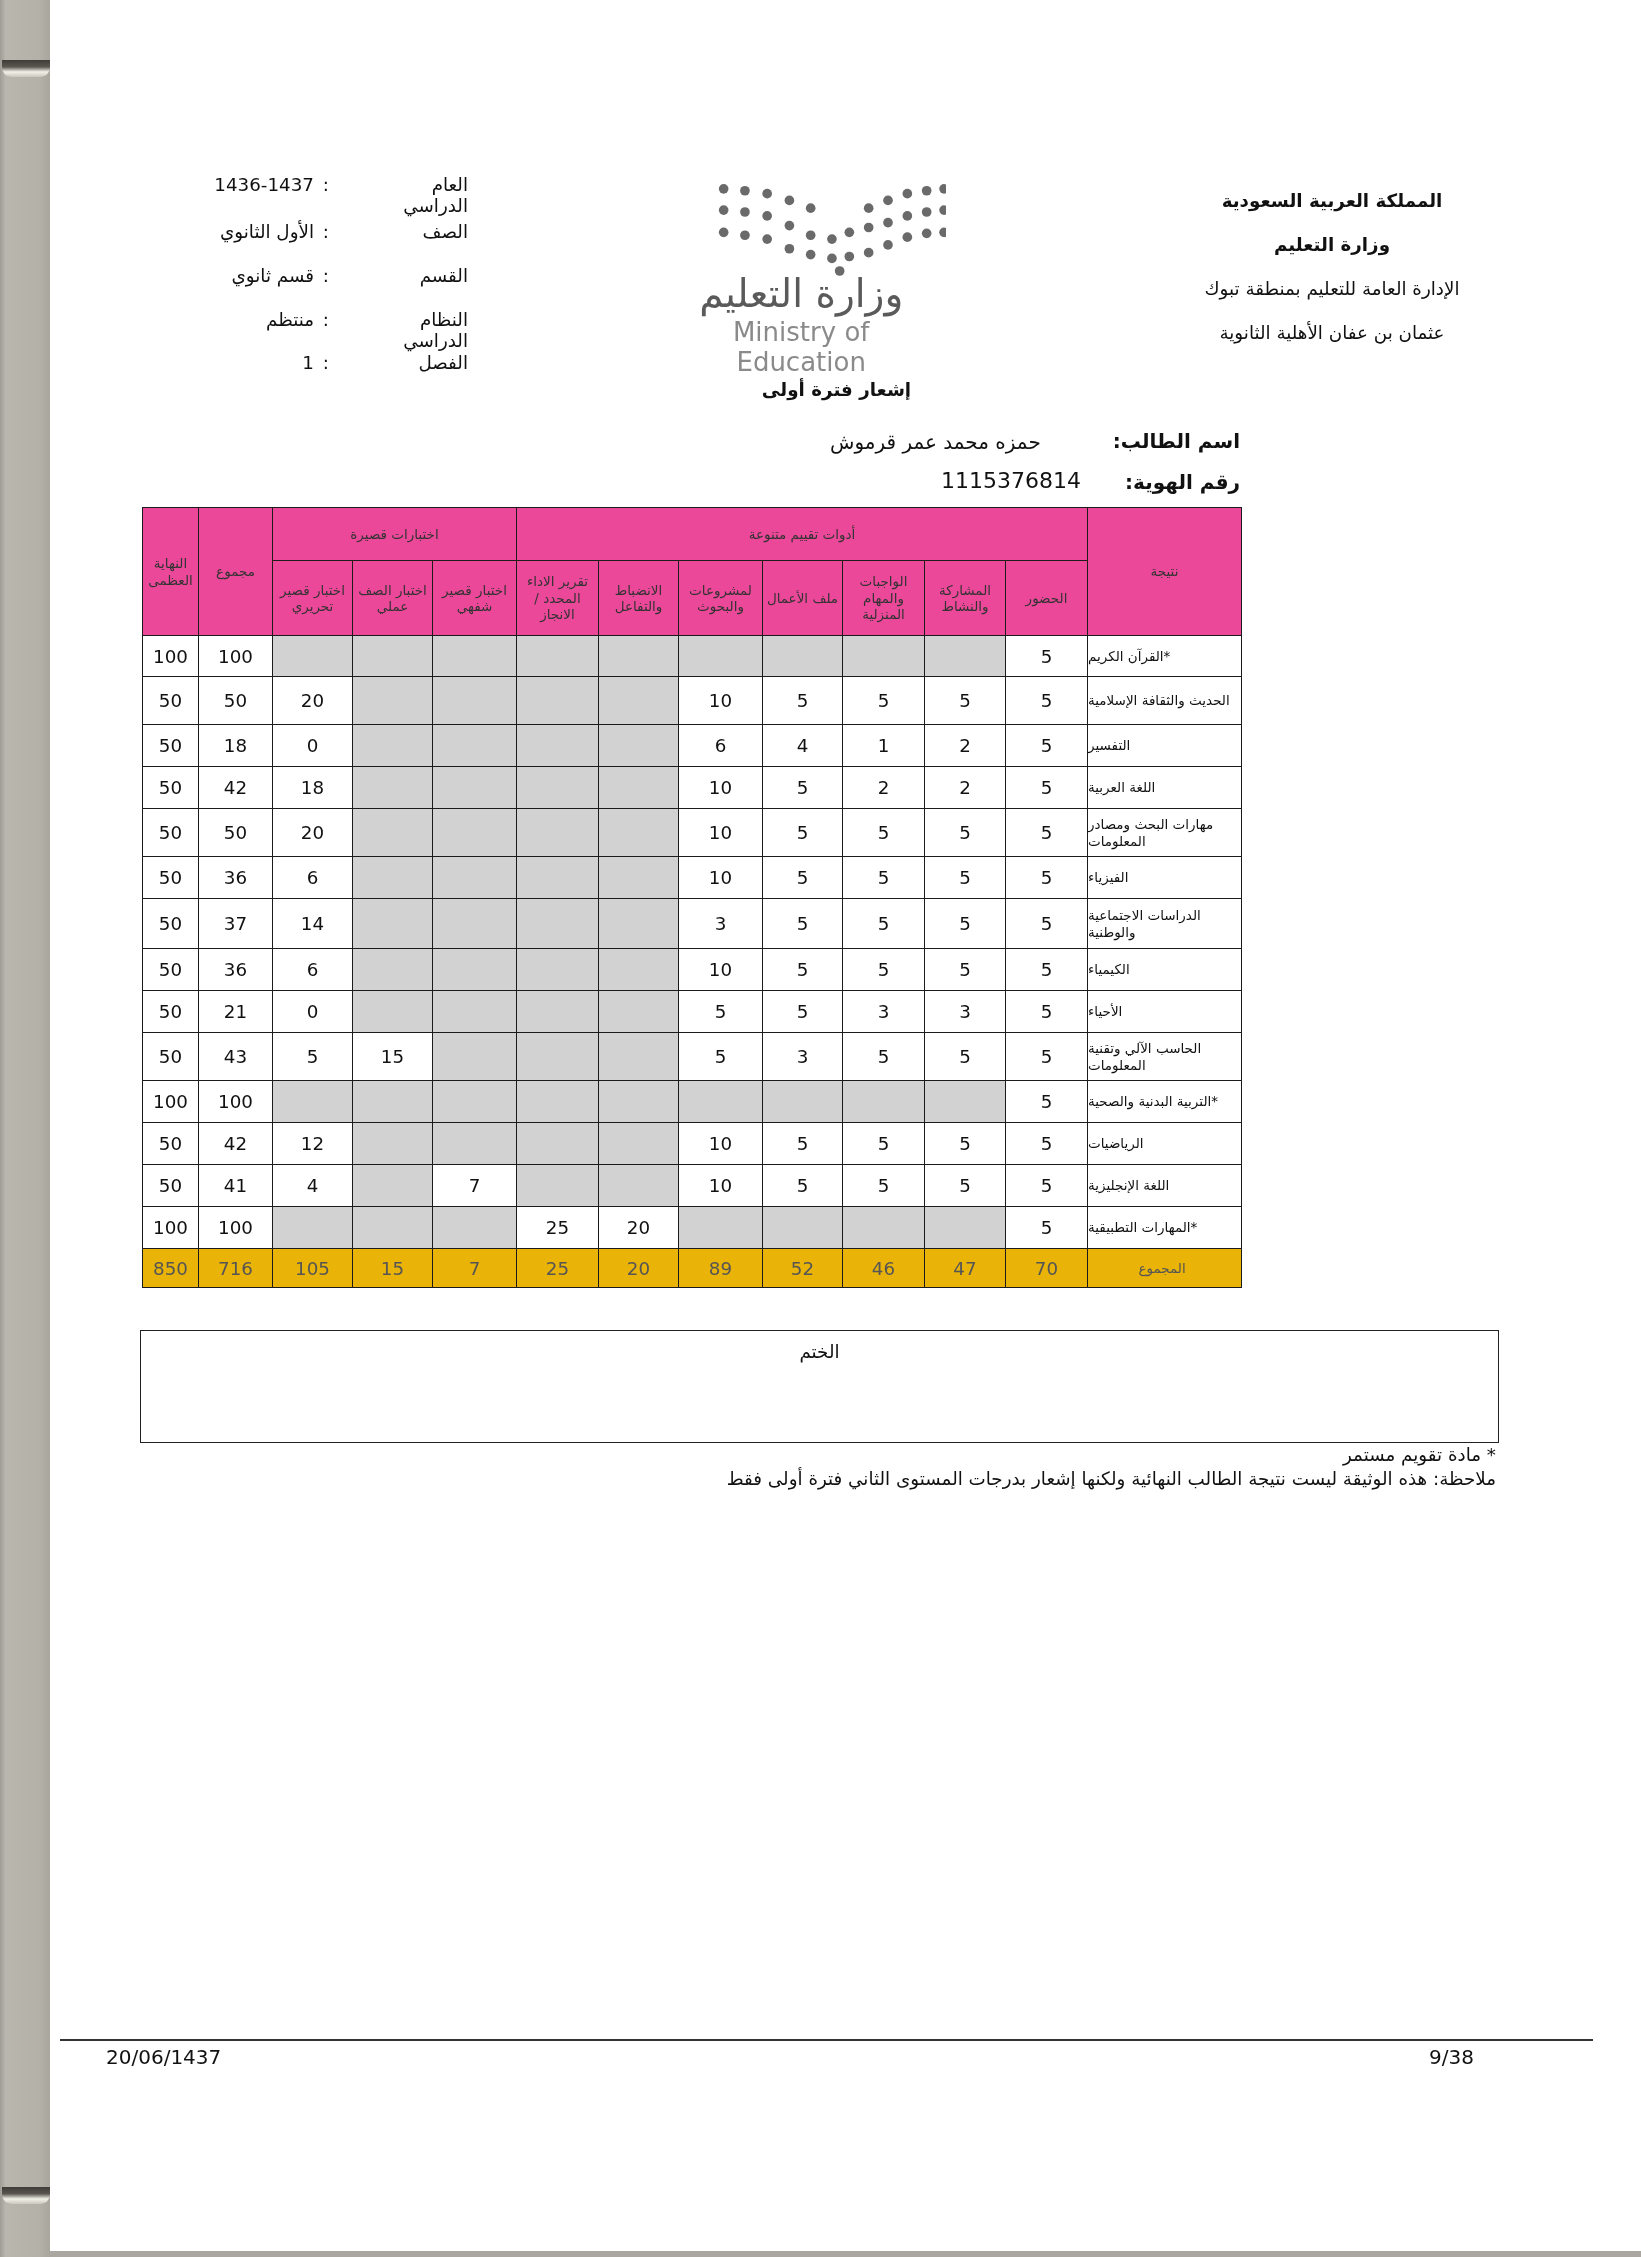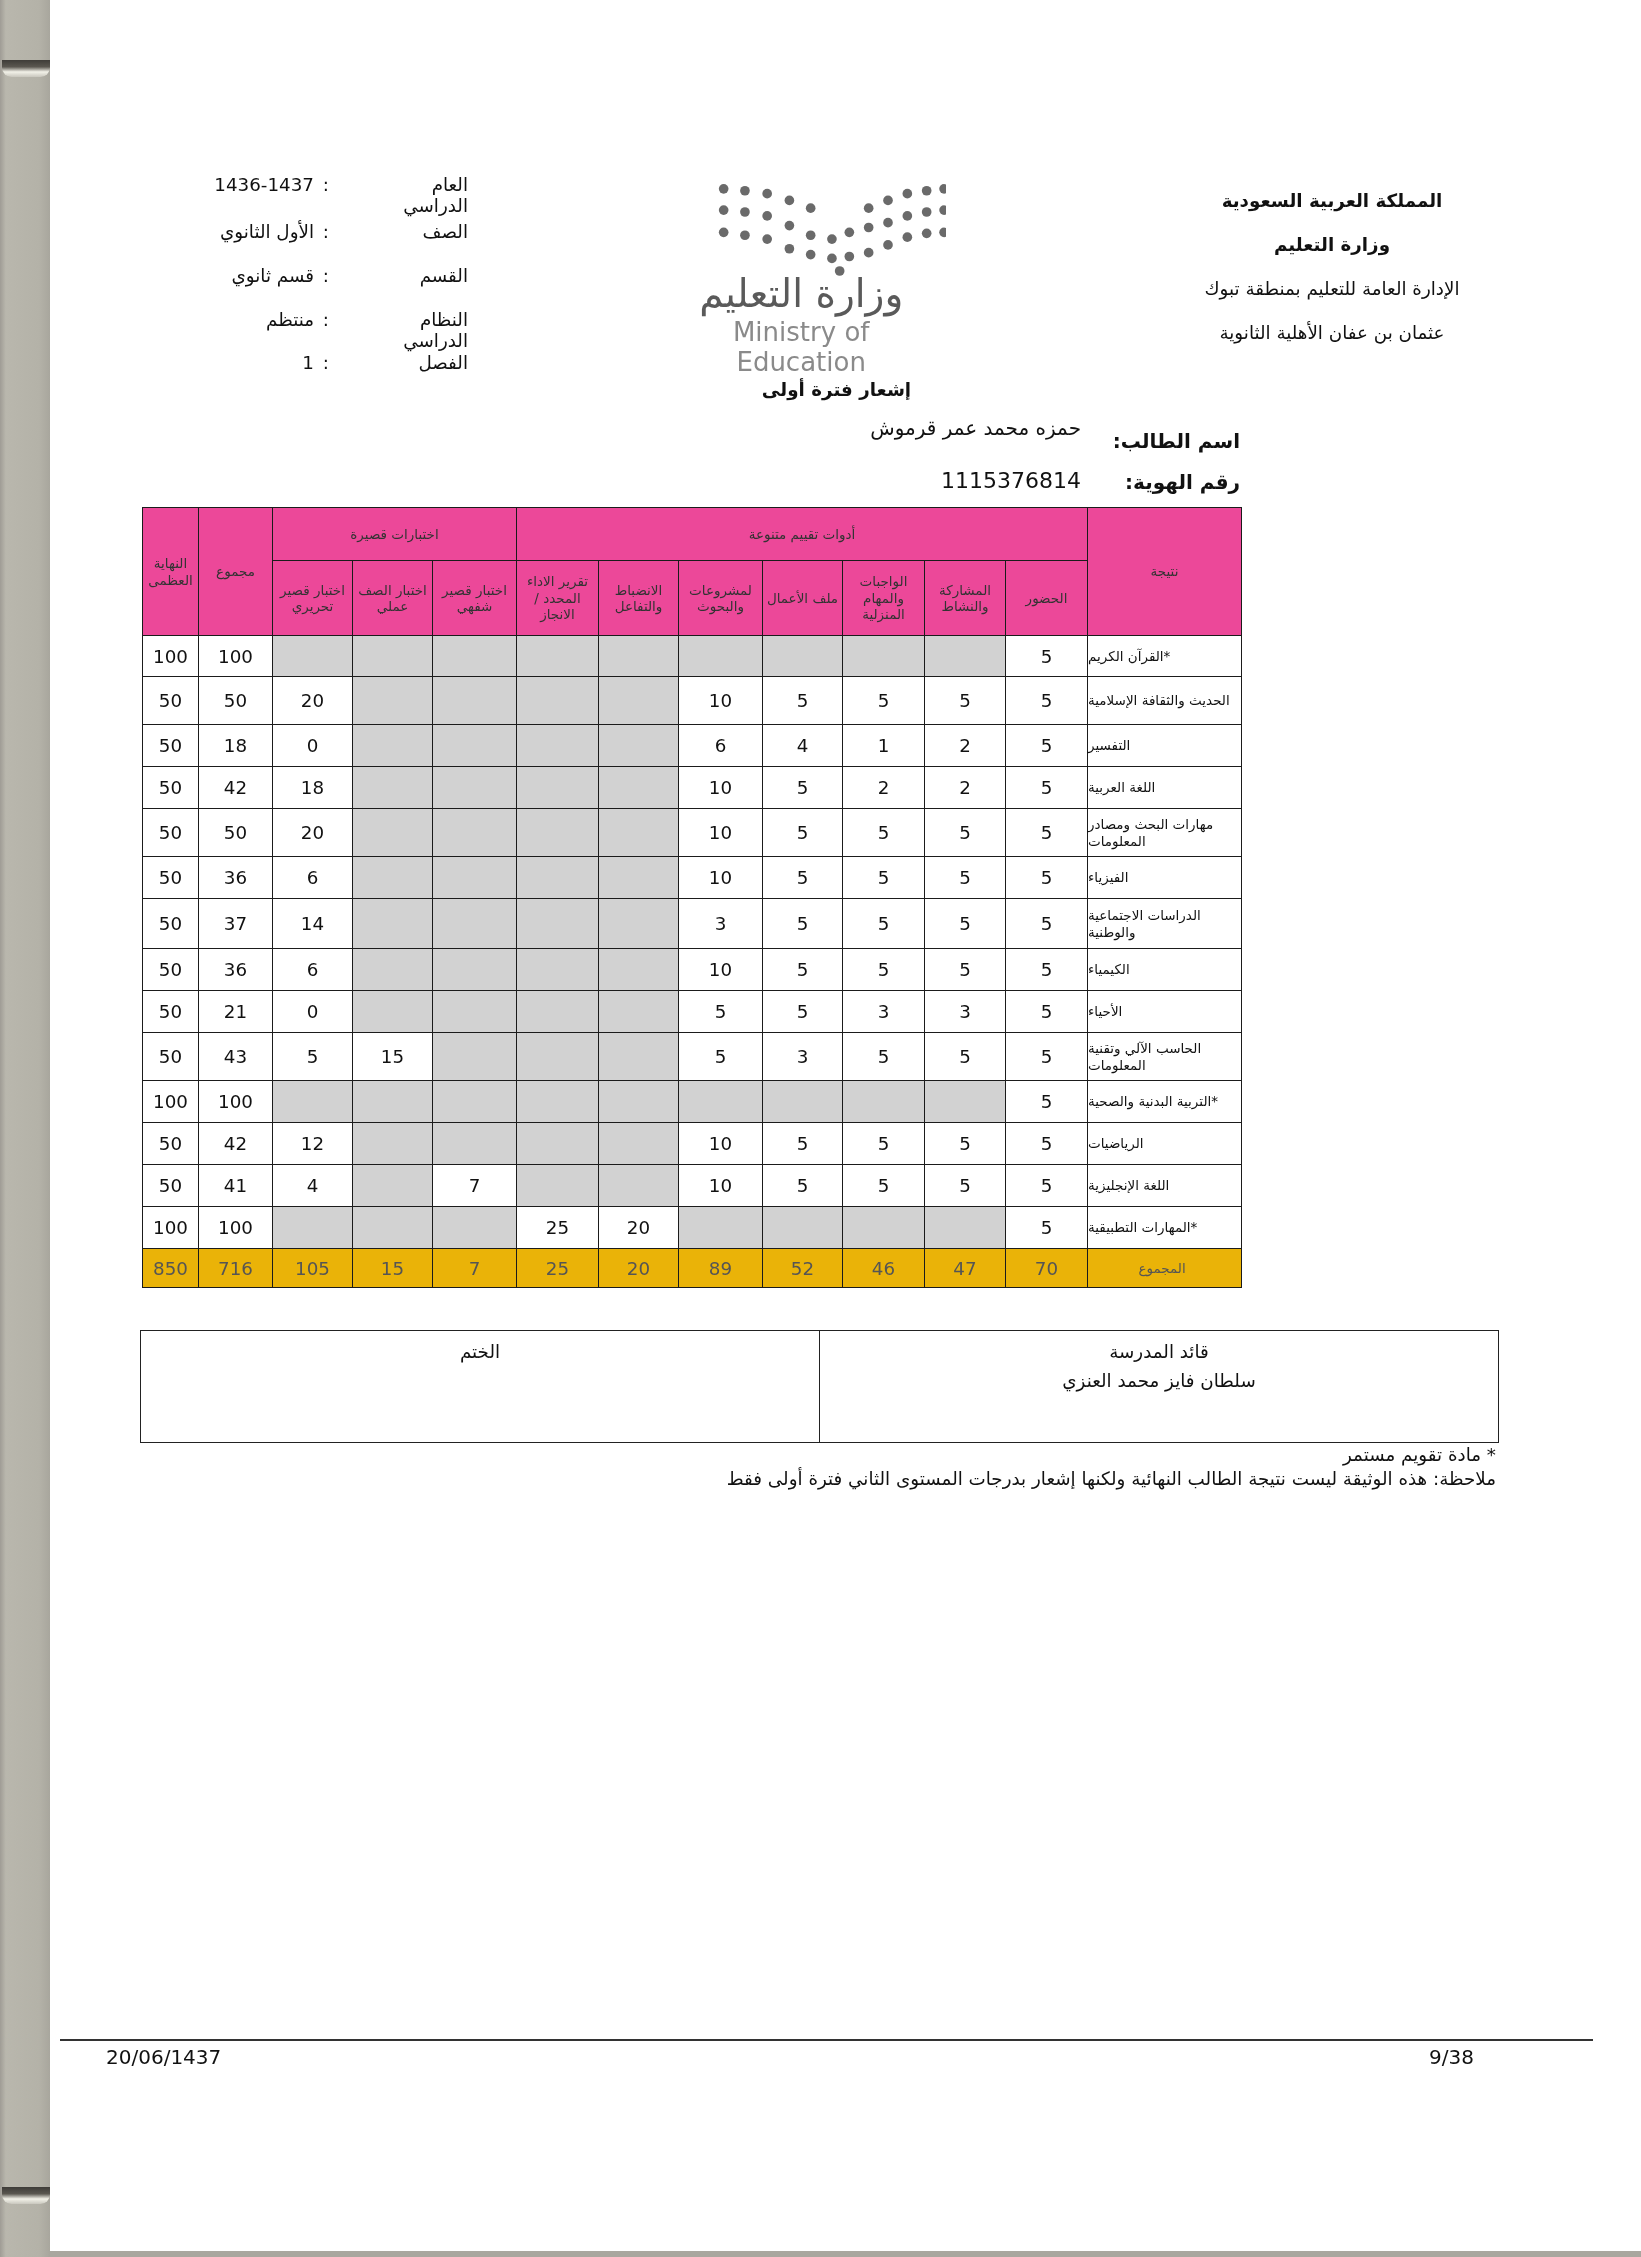--- a/index.html
+++ b/index.html
@@ -122,21 +122,21 @@
     <span class="meta-val">منتظم</span>
   </div>
   <div class="meta-row rtl" style="top:352px">
     <span class="meta-label">الفصل</span>
     <span class="meta-colon">:</span>
     <span class="meta-val">1</span>
   </div>
 </div>
 
 <div class="student rtl" style="left:1086px; top:429px; width:154px; text-align:right; font-weight:bold;">اسم الطالب:</div>
-<div class="student rtl" style="left:830px; top:416px; width:251px; text-align:right;">حمزه محمد عمر قرموش</div>
+<div class="student rtl" style="left:830px; top:430px; width:251px; text-align:left;">حمزه محمد عمر قرموش</div>
 <div class="student rtl" style="left:1086px; top:470px; width:154px; text-align:right; font-weight:bold;">رقم الهوية:</div>
 <div class="student" style="left:830px; top:468px; width:251px; text-align:right; font-size:22px;">1115376814</div>
 
 <table class="grades">
   <colgroup>
     <col style="width:154px">
       <col style="width:82px">
       <col style="width:81px">
       <col style="width:82px">
       <col style="width:80px">
@@ -394,24 +394,20 @@
         <td>15</td>
         <td>105</td>
         <td>716</td>
         <td>850</td>
       </tr>
     </tbody>
 </table>
 
 <div class="sig-box">
   <div class="sig-cell">
-    <div>قائد المدرسة</div>
-    <div>سلطان فايز محمد العنزي</div>
-  </div>
-  <div class="sig-cell">
     <div>الختم</div>
   </div>
 </div>
 
 <div class="note" style="top:1444px">* مادة تقويم مستمر</div>
 <div class="note" style="top:1468px">ملاحظة: هذه الوثيقة ليست نتيجة الطالب النهائية ولكنها إشعار بدرجات المستوى الثاني فترة أولى فقط</div>
 
 <div class="footer-line"></div>
 <div class="footer-text" style="left:106px">20/06/1437</div>
 <div class="footer-text" style="left:1429px">9/38</div>

